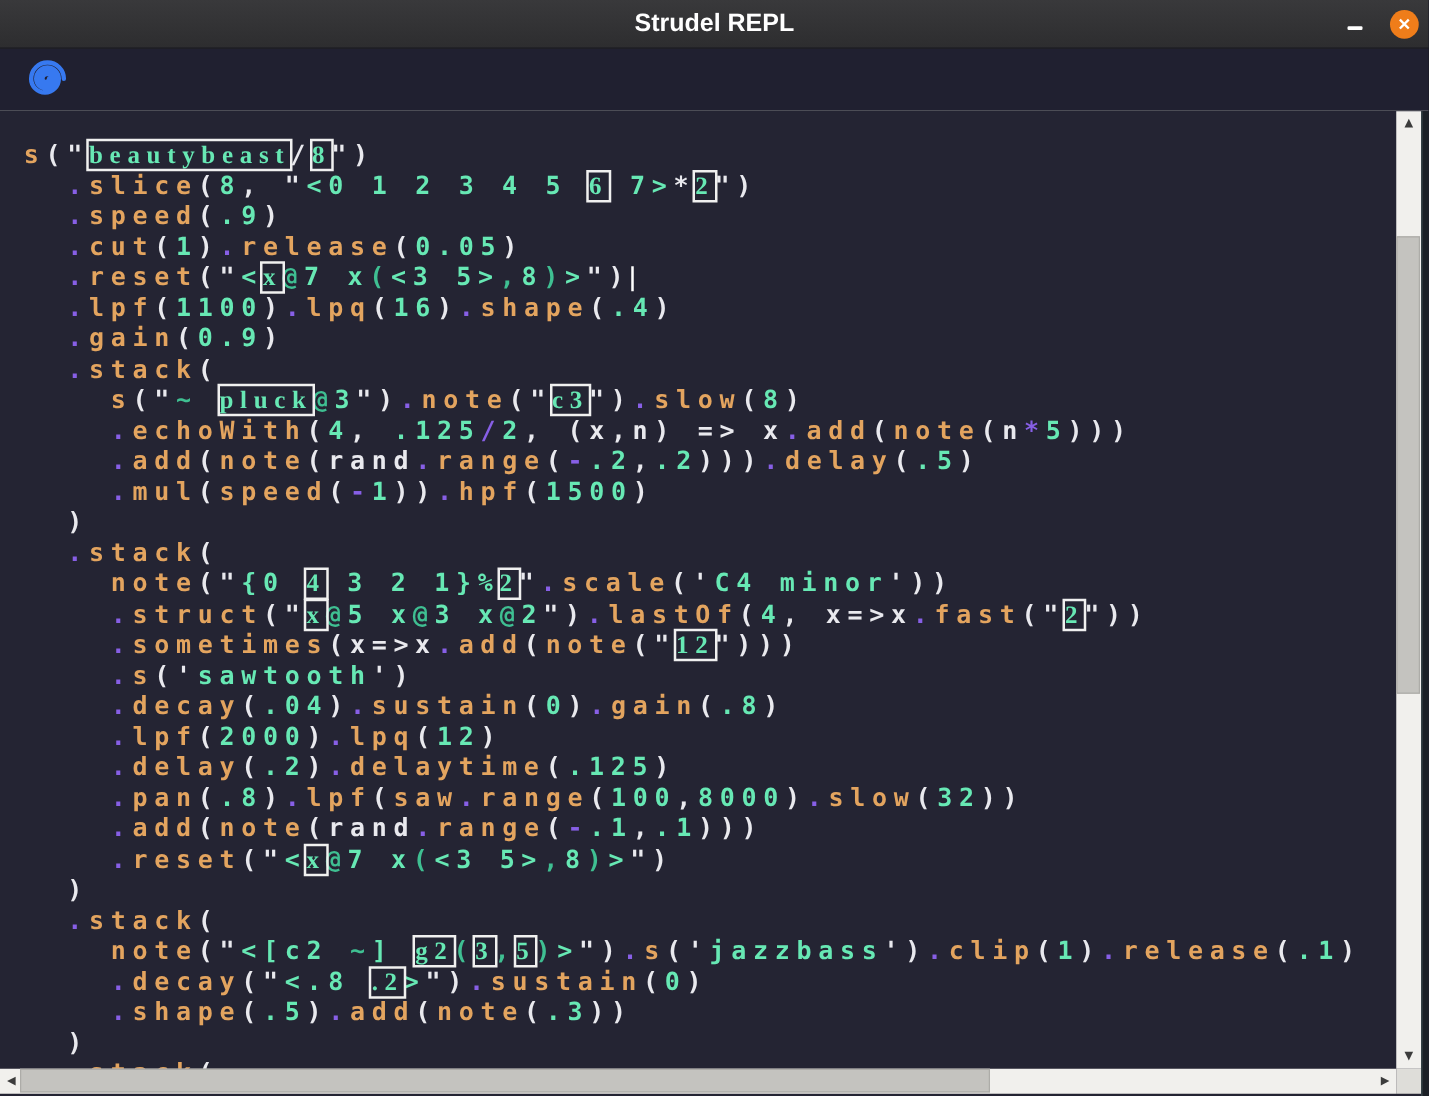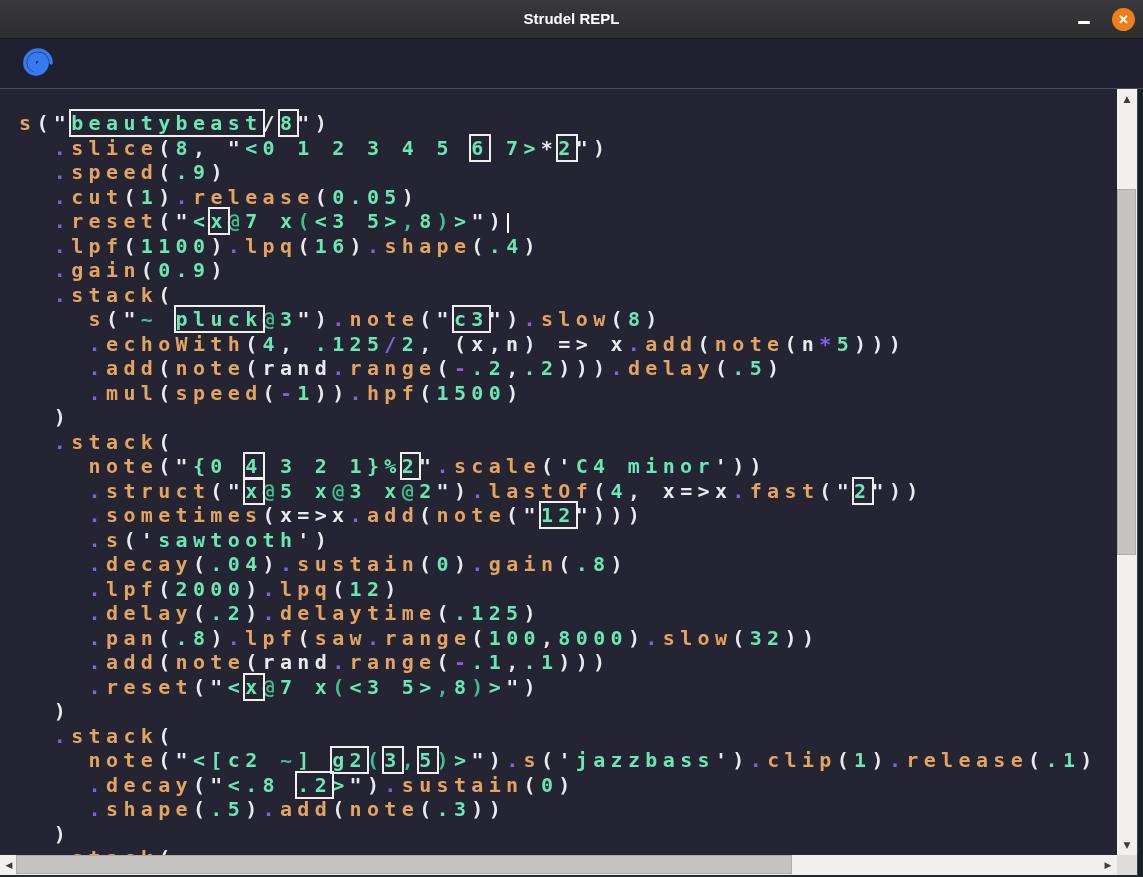--- a/index.html
+++ b/index.html
@@ -2,21 +2,21 @@
 <html><head>
 <meta charset="utf-8">
 <style>
   html,body{margin:0;padding:0;background:#101018;}
   .window{position:relative;width:1143px;height:877px;overflow:hidden;
           font-family:"Liberation Sans",sans-serif;background:#242433;}
   
   .titlebar{position:absolute;left:0;top:0;width:1143px;height:38px;
             background:linear-gradient(#39393b,#2d2d2f);border-bottom:1px solid #1c1c1e;}
   .title{position:absolute;left:0;top:0;width:100%;height:38px;line-height:38px;
-         text-align:center;color:#ffffff;font-weight:bold;font-size:15px;}
+         text-align:center;color:#ffffff;font-weight:bold;font-size:20px;}
   .min-btn{position:absolute;right:44px;top:0;width:30px;height:38px;cursor:pointer;}
   .min-glyph{position:absolute;left:9px;top:21px;width:12px;height:3px;background:#ffffff;border-radius:1px;}
   .close-btn{position:absolute;right:8px;top:8px;width:23px;height:23px;border-radius:50%;
              background:#ef7d1a;color:#ffffff;font-weight:bold;font-size:13px;
              text-align:center;line-height:23px;cursor:pointer;}
   
   .appheader{position:absolute;left:0;top:39px;width:1143px;height:49px;
              background:#202030;border-bottom:1px solid #4c4d56;}
   .logo{position:absolute;left:19px;top:5px;}
   
@@ -25,21 +25,21 @@
         padding:0;background:#242433;}
   .lines{position:absolute;left:19px;top:22px;white-space:pre;
          font-family:"DejaVu Sans Mono",monospace;font-weight:bold;
          font-size:20px;line-height:24.5px;letter-spacing:5.35px;}
   .line{height:24.5px;}
   .tf{color:#e3a45f;}        
   .tv{color:#67e8b4;}        
   .td{color:#3fbf92;}        
   .tp{color:#e9e9ee;}        
   .to{color:#875fe6;}        
-  .box{outline:2px solid #f0f0f0;outline-offset:0px;}
+  .box{outline:2px solid #f0f0f0;outline-offset:0px;font-family:Liberation Serif, serif;}
   .cur{display:inline-block;width:2px;height:20px;background:#ffffff;
        vertical-align:text-bottom;margin-left:1px;}
   
   .vscroll{position:absolute;left:1117px;top:0;width:20px;height:766px;background:#f1f0ed;}
   .varrow{position:absolute;left:0;width:20px;height:16px;color:#3c3c3c;font-size:9px;
           text-align:center;line-height:16px;cursor:pointer;font-family:"DejaVu Sans",sans-serif;}
   .varrow.up{top:2px;}
   .varrow.down{bottom:2px;}
   .vthumb{position:absolute;left:0;top:100px;width:19px;height:366px;
           background:#c4c3bf;border:1px solid #adaca8;box-sizing:border-box;cursor:pointer;}

